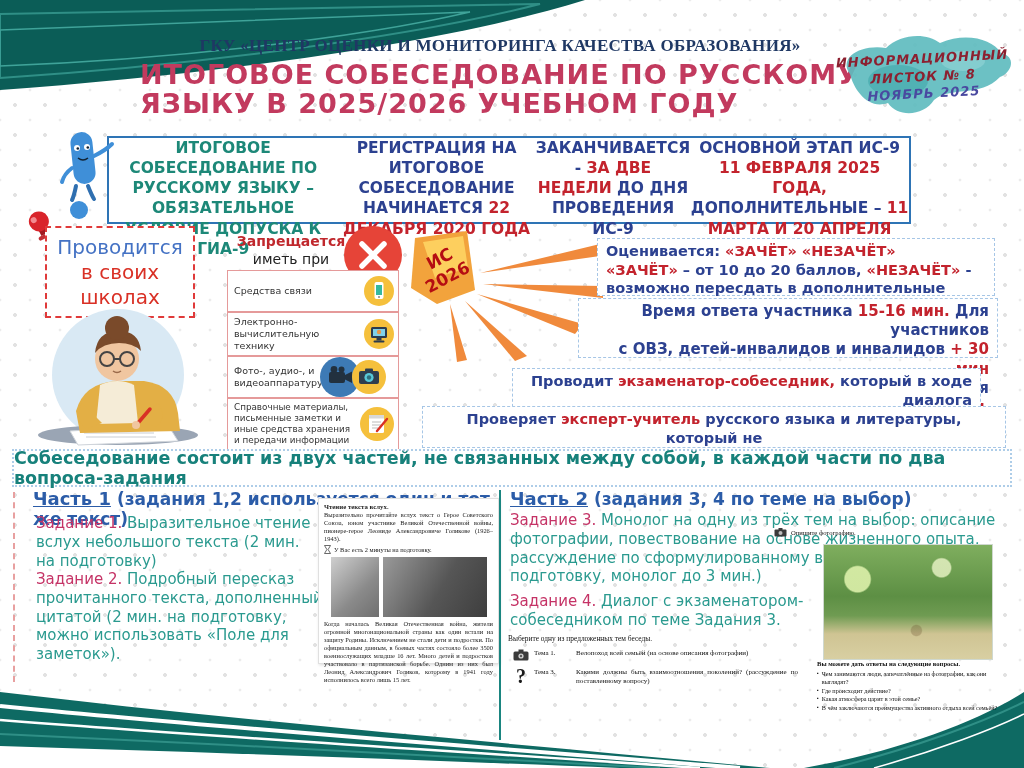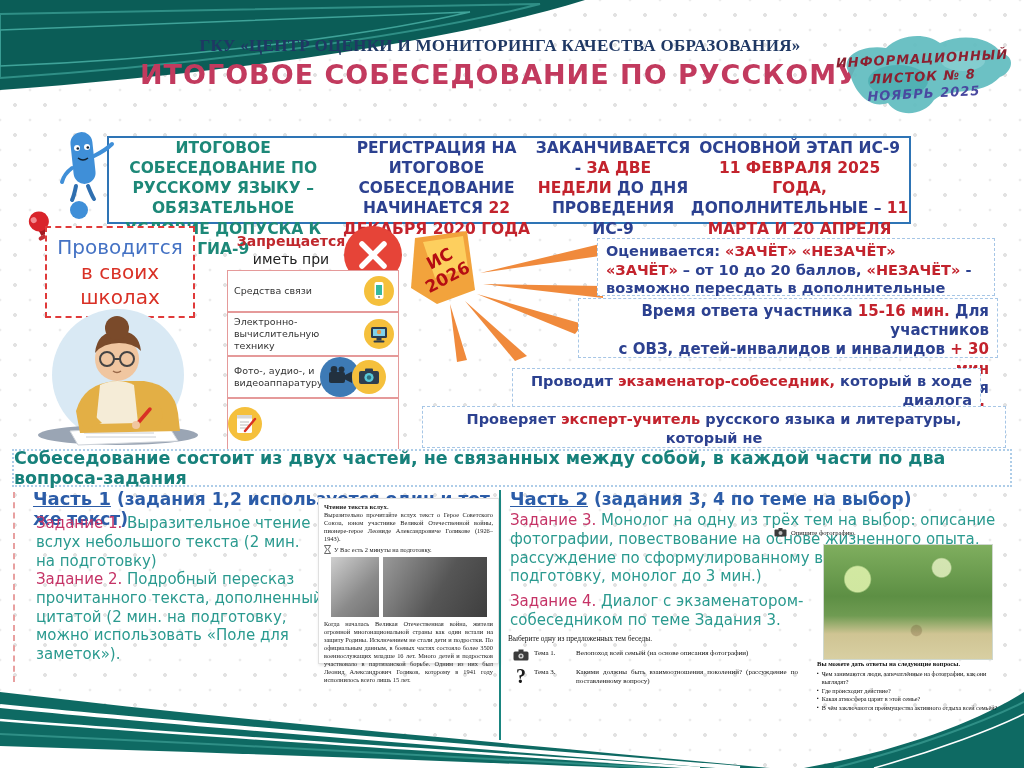--- a/index.html
+++ b/index.html
@@ -112,20 +112,21 @@
   </svg>
   <svg class="abs wave-svg" style="right:0;top:688px" width="250" height="80" viewBox="0 0 250 80">
     <path d="M250,80 L30,80 C120,64 200,36 250,4 Z" fill="#0e6a63"></path>
     <path d="M60,80 C140,60 210,34 250,14" fill="none" stroke="#2f8f86" stroke-width="2"></path>
     <path d="M100,80 C165,62 222,40 250,26" fill="none" stroke="#ffffff" stroke-width="1.5"></path>
   </svg>
 
   <div class="abs org">ГКУ «ЦЕНТР ОЦЕНКИ И МОНИТОРИНГА КАЧЕСТВА ОБРАЗОВАНИЯ»</div>
   <div class="abs title">
     <span>ИТОГОВОЕ СОБЕСЕДОВАНИЕ ПО РУССКОМУ</span><br>
+    <span>ЯЗЫКУ В 2025/2026 УЧЕБНОМ ГОДУ</span>
   </div>
 
   <div class="abs badge">
     <svg width="190" height="108" viewBox="0 0 190 108">
       <path d="M22,48 C10,32 32,18 58,22 C72,8 98,6 112,17 C138,6 164,13 173,27 C188,30 185,46 172,51 C152,72 122,60 106,74 C96,90 70,92 60,77 C40,84 26,64 22,48 Z" fill="#5fbcbf" opacity="0.92"></path>
       <ellipse cx="70" cy="55" rx="30" ry="16" fill="#3fa6aa" opacity="0.6"></ellipse>
       <ellipse cx="135" cy="35" rx="22" ry="10" fill="#8fd2d4" opacity="0.7"></ellipse>
     </svg>
     <div class="badge-text">
       <div>ИНФОРМАЦИОННЫЙ</div>
@@ -215,20 +216,21 @@
     <div class="icon-circle" style="width:34px;height:34px;z-index:2;">
       <svg width="34" height="34" viewBox="0 0 34 34">
           <rect x="7" y="11" width="20" height="13" rx="2" fill="#2e3d4e"></rect>
           <rect x="13" y="8.5" width="8" height="4" rx="1" fill="#2e3d4e"></rect>
           <circle cx="17" cy="17.5" r="4.6" fill="#58c8d8"></circle>
           <circle cx="17" cy="17.5" r="2.2" fill="#2e6e7e"></circle>
         </svg>
     </div>
   </div>
   <div class="abs forb-item" style="top:398px;height:50px;">
+    <div class="forb-label" style="font-size:8.8px;">Справочные материалы, письменные заметки и иные средства хранения и передачи информации</div>
     <div class="icon-circle" style="width:34px;height:34px;">
       <svg width="34" height="34" viewBox="0 0 34 34">
           <rect x="9" y="8" width="15" height="18" rx="1.5" fill="#fff"></rect>
           <rect x="9" y="8" width="15" height="3.5" fill="#d8d8d8"></rect>
           <path d="M12,15 h9 M12,18 h9 M12,21 h6" stroke="#bbb" stroke-width="1"></path>
           <path d="M27,12 L17,24" stroke="#d93025" stroke-width="2.4" stroke-linecap="round"></path>
         </svg>
     </div>
   </div>
 

